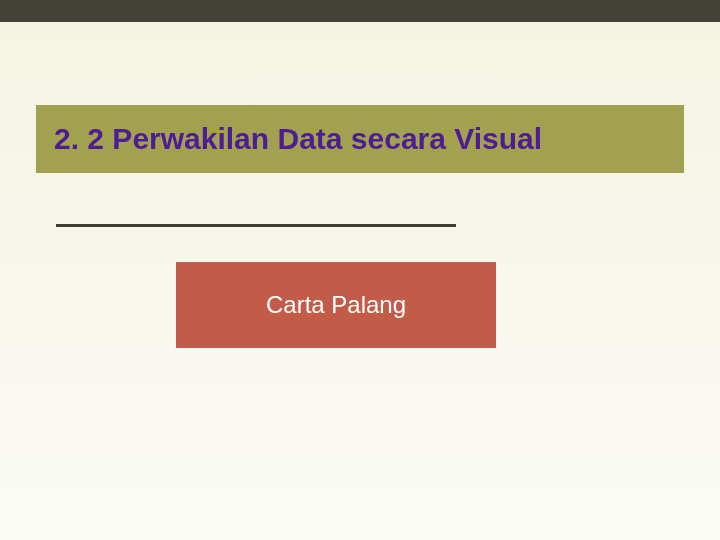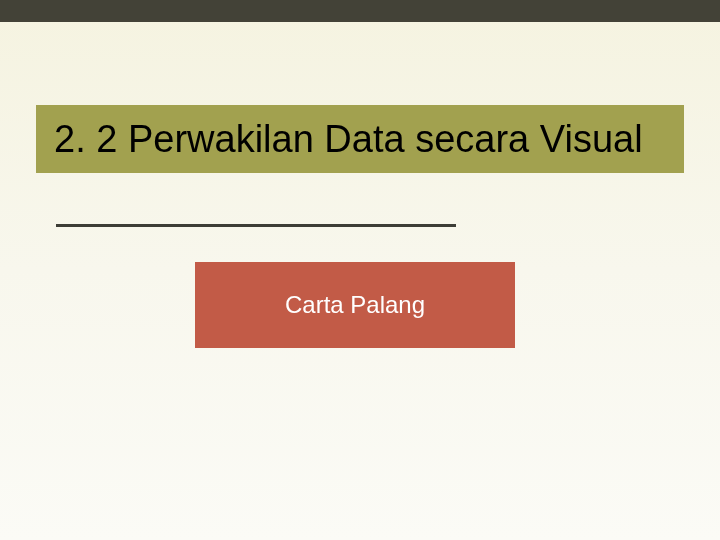--- a/index.html
+++ b/index.html
@@ -21,36 +21,36 @@
     top: 105px;
     left: 36px;
     width: 648px;
     height: 68px;
     background: #a2a14f;
     display: flex;
     align-items: center;
     padding-left: 18px;
   }
   .title-box span {
-    font-size: 38px;
-    color: #000000;
-    font-weight: 400;
+    font-size: 30px;
+    color: #4c1d95;
+    font-weight: 700;
   }
   .divider {
     position: absolute;
     top: 224px;
     left: 56px;
     width: 400px;
     height: 3px;
     background: #3d3d36;
   }
   .sub-box {
     position: absolute;
     top: 262px;
-    left: 195px;
+    left: 176px;
     width: 320px;
     height: 86px;
     background: #c25b47;
     display: flex;
     align-items: center;
     justify-content: center;
   }
   .sub-box span {
     font-size: 24px;
     color: #ffffff;

